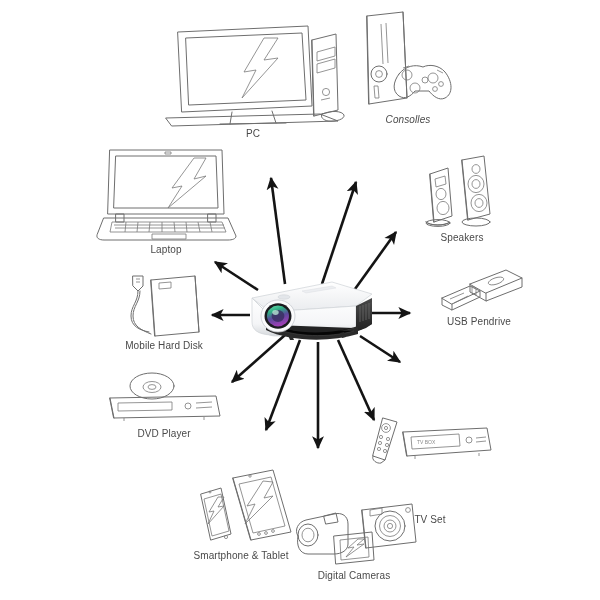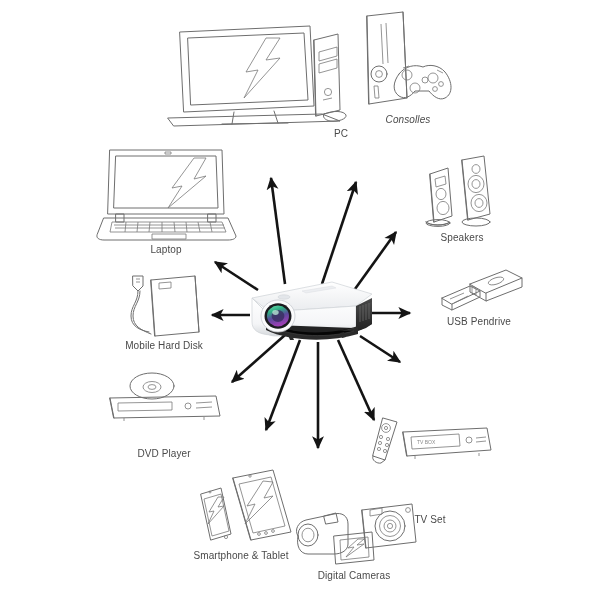--- a/index.html
+++ b/index.html
@@ -119,21 +119,21 @@
       <ellipse cx="39.5" cy="40.5" rx="3.2" ry="2.4" fill="#bff0dc" opacity=".75"></ellipse>
 
       <ellipse cx="48" cy="25" rx="6" ry="2.2" fill="#e3e6ea" stroke="#cbcfd3" stroke-width="0.5"></ellipse>
       <path d="M66,19 L96,14 L100,16 L70,21 Z" fill="#eceef1" stroke="#d6d9dd" stroke-width="0.4"></path>
 
       <path d="M52,63 L54,68 L58,68 L56,63 Z" fill="#2b2b2b"></path>
       <path d="M104,61 L106,66 L110,65 L108,60 Z" fill="#2b2b2b"></path>
     </svg>
   </div>
 
-  <div class="node" style="left:158px;top:18px;width:190px;align-items:flex-end;">
+  <div class="node" style="left:158px;top:18px;width:190px;">
     <svg class="art" width="186" height="108" viewBox="0 0 186 108">
 
       <path class="ln" d="M18,14 L148,8 L152,88 L22,94 Z"></path>
       <path class="ln" d="M26,20 L142,15 L146,82 L29,87 Z"></path>
 
       <path class="ln2" d="M104,20 L84,54 L96,52 L82,80 L118,40 L104,42 L118,20 Z"></path>
 
       <path class="ln" d="M72,94 L70,106 M112,93 L116,105"></path>
       <path class="ln" d="M60,106 L126,105"></path>
 
@@ -286,21 +286,21 @@
       <circle class="ln2" cx="69" cy="8" r="1.2"></circle>
       <g class="ln2">
         <circle cx="78" cy="66" r="1.4"></circle>
         <circle cx="85" cy="65" r="1.4"></circle>
         <circle cx="92" cy="63" r="1.4"></circle>
       </g>
     </svg>
     <div class="cap">Smartphone &amp; Tablet</div>
   </div>
 
-  <div class="node" style="left:100px;top:372px;width:128px;gap:20px;">
+  <div class="node" style="left:100px;top:372px;width:128px;">
     <svg class="art" width="120" height="54" viewBox="0 0 120 54">
 
       <ellipse class="ln" cx="48" cy="14" rx="22" ry="13"></ellipse>
       <ellipse class="ln2" cx="48" cy="15" rx="9" ry="5.5"></ellipse>
       <ellipse class="ln2" cx="48" cy="15" rx="4" ry="2.4"></ellipse>
 
       <path class="ln" d="M6,26 L112,24 L116,44 L10,46 Z"></path>
       <path class="ln" d="M6,26 L10,46"></path>
       <path class="ln2" d="M14,31 L68,30 L68,38 L14,39 Z"></path>
       <circle class="ln2" cx="84" cy="34" r="3"></circle>

